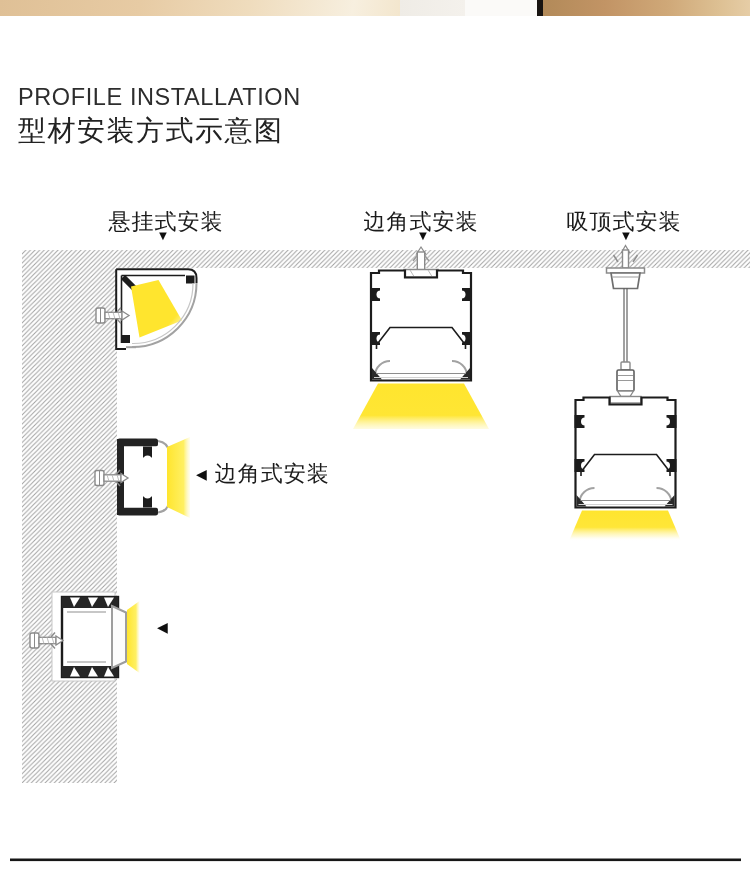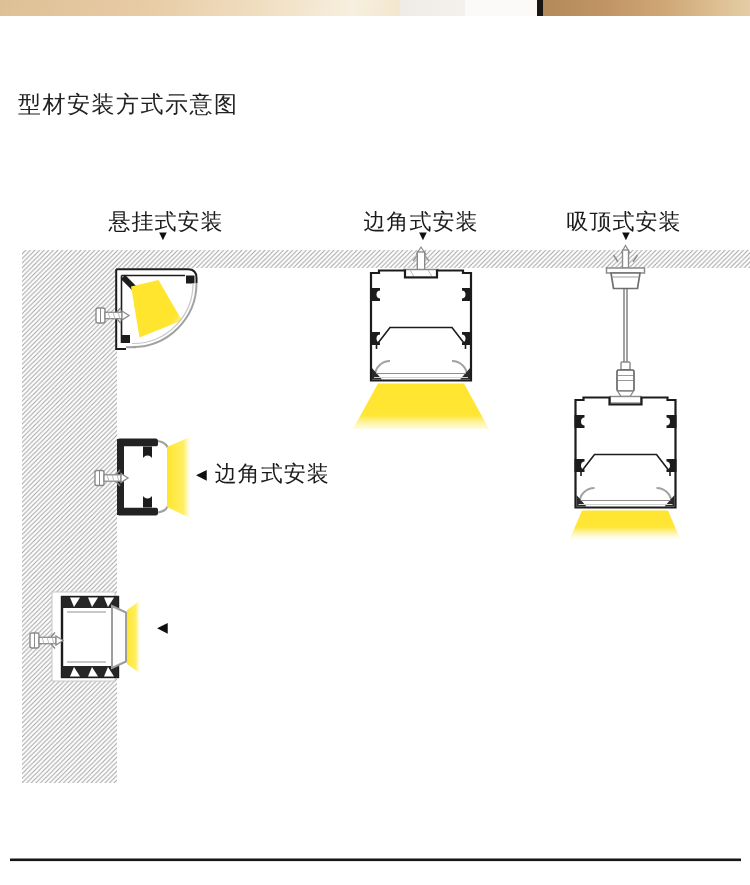--- a/index.html
+++ b/index.html
@@ -19,21 +19,21 @@
   .photo .floor{width:400px;height:100%;
     background:linear-gradient(100deg,#dfc096 0%,#e7cba4 35%,#efdcbd 62%,#f7efdf 88%,#f3e6cd 100%);}
   .photo .wall-a{width:65px;height:100%;background:linear-gradient(90deg,#efece6,#f4f1ec);}
   .photo .wall-b{width:72px;height:100%;background:#fbfaf8;}
   .photo .gap{width:6px;height:100%;background:#191512;}
   .photo .panel{flex:1;height:100%;
     background:linear-gradient(90deg,#b28a59 0%,#c29465 30%,#cfa878 60%,#ddc093 85%,#e6cda6 100%);}
   
   .titles{position:absolute;left:18px;top:86px;}
   .titles h1{font-size:23.5px;font-weight:400;letter-spacing:.6px;color:#2d2d2d;line-height:1.0;}
-  .titles h2{font-size:23px;font-weight:400;letter-spacing:1.5px;color:#222;margin-top:7px;line-height:1.0;}
+  .titles h2{font-size:28px;font-weight:400;letter-spacing:1.5px;color:#222;margin-top:7px;line-height:1.0;}
   
   .lbl{position:absolute;font-size:22px;letter-spacing:1px;color:#1b1b1b;white-space:nowrap;line-height:1;}
   .lbl.center{transform:translateX(-50%);}
   .marker-down{position:absolute;transform:translateX(-50%);font-size:13px;color:#0f0f0f;line-height:1;}
   .side-lbl{position:absolute;display:flex;align-items:center;gap:8px;white-space:nowrap;}
   .side-lbl .tri{font-size:14px;color:#0f0f0f;line-height:1;}
   .side-lbl .txt{font-size:22px;letter-spacing:1px;color:#1b1b1b;line-height:1;}
   
   svg{position:absolute;left:0;top:0;}
   .ln{fill:none;stroke:var(--outline);}
@@ -47,20 +47,21 @@
 
 <div class="photo">
   <div class="floor"></div>
   <div class="wall-a"></div>
   <div class="wall-b"></div>
   <div class="gap"></div>
   <div class="panel"></div>
 </div>
 
 <div class="titles">
+  <h1>PROFILE INSTALLATION</h1>
   <h2>型材安装方式示意图</h2>
 </div>
 
 <svg width="750" height="885" viewBox="0 0 750 885">
   <defs>
     <pattern id="hatch" width="4.6" height="4.6" patternUnits="userSpaceOnUse">
       <path d="M-1.15,1.15 L1.15,-1.15 M0,4.6 L4.6,0 M3.45,5.75 L5.75,3.45" style="stroke:var(--hatch)" stroke-width="1"></path>
     </pattern>
     <linearGradient id="beamDown" x1="0" y1="0" x2="0" y2="1">
       <stop offset="0" style="stop-color:var(--beam)" stop-opacity="1"></stop>

